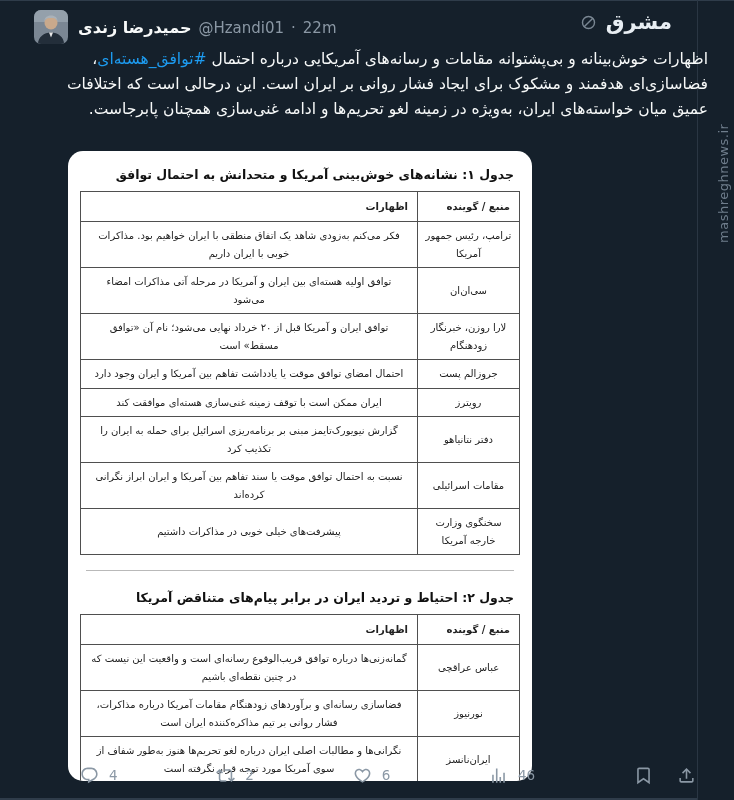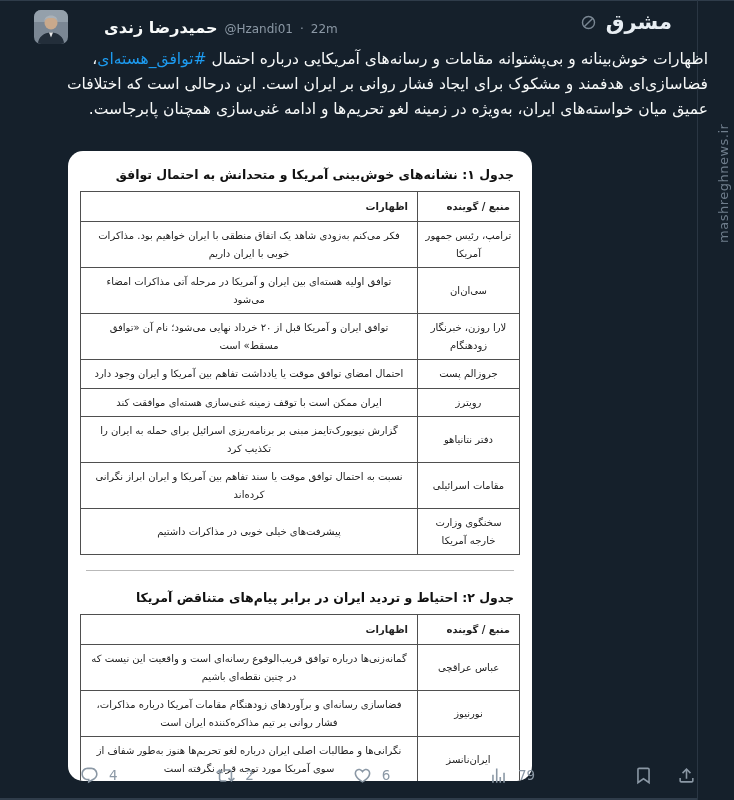--- a/index.html
+++ b/index.html
@@ -14,25 +14,25 @@
   .col-divider{position:absolute;top:0;bottom:0;left:697px;width:1px;background:#2a3643;}
 
   
   .side-watermark{
     position:absolute;top:8px;right:3px;height:235px;
     writing-mode:vertical-rl;transform:rotate(180deg);
     font-size:13px;letter-spacing:.5px;color:#6f7d8c;white-space:nowrap;
   }
 
   
-  .header{position:absolute;top:8px;left:34px;right:34px;height:38px;display:flex;align-items:center;gap:26px;}
+  .header{position:absolute;top:8px;left:34px;right:34px;height:38px;display:flex;align-items:center;}
   .avatar{width:34px;height:34px;border-radius:7px;overflow:hidden;flex:0 0 auto;cursor:pointer;}
   .author-line{display:flex;align-items:baseline;gap:7px;margin-right:10px;margin-left:10px;direction:ltr;}
   .author-name{font-weight:bold;font-size:16px;color:#f7f9f9;direction:rtl;cursor:pointer;}
-  .author-meta{font-size:12px;color:#8b98a5;cursor:pointer;}
+  .author-meta{font-size:15px;color:#8b98a5;cursor:pointer;}
   .brand{position:absolute;right:28px;top:2px;display:flex;align-items:center;gap:9px;direction:ltr;}
   .brand-logo{font-size:21px;font-weight:bold;color:#e8eef3;direction:rtl;letter-spacing:-1px;}
   .no-icon{width:17px;height:17px;opacity:.85;}
 
   
   .tweet-text{
     position:absolute;top:47px;right:26px;left:60px;
     direction:rtl;text-align:right;
     font-size:15.5px;line-height:25px;color:#f7f9f9;
   }
@@ -213,21 +213,21 @@
     <button class="action">
       <svg viewBox="0 0 24 24">
           <path d="M16.697 5.5c-1.222-.06-2.679.51-3.89 2.16l-.805 1.09-.806-1.09C9.984 6.01 8.526 5.44 7.304 5.5c-1.243.07-2.349.78-2.91 1.91-.552 1.12-.633 2.78.479 4.82 1.074 1.97 3.257 4.27 7.129 6.61 3.87-2.34 6.052-4.64 7.126-6.61 1.111-2.04 1.03-3.7.477-4.82-.561-1.13-1.666-1.84-2.908-1.91zm4.187 7.69c-1.351 2.48-4.001 5.12-8.379 7.67l-.503.3-.504-.3c-4.379-2.55-7.029-5.19-8.382-7.67-1.36-2.5-1.41-4.86-.514-6.67.887-1.79 2.647-2.91 4.601-3.01 1.651-.09 3.368.56 4.798 2.01 1.429-1.45 3.146-2.1 4.796-2.01 1.954.1 3.714 1.22 4.601 3.01.896 1.81.846 4.17-.514 6.67z"></path>
         </svg>
       <span>6</span>
     </button>
     <button class="action">
       <svg viewBox="0 0 24 24">
           <path d="M8.75 21V3h2v18h-2zM18 21V8.5h2V21h-2zM4 21l.004-10h2L6 21H4zm9.248 0v-7h2v7h-2z"></path>
         </svg>
-      <span>79</span>
+      <span>46</span>
     </button>
     <div class="right-actions">
       <button class="action">
         <svg viewBox="0 0 24 24">
             <path d="M4 4.5C4 3.12 5.119 2 6.5 2h11C18.881 2 20 3.12 20 4.5v18.44l-8-5.71-8 5.71V4.5zM6.5 4c-.276 0-.5.22-.5.5v14.56l6-4.29 6 4.29V4.5c0-.28-.224-.5-.5-.5h-11z"></path>
           </svg>
       </button>
       <button class="action">
         <svg viewBox="0 0 24 24">
             <path d="M12 2.59l5.7 5.7-1.41 1.42L13 6.41V16h-2V6.41l-3.3 3.3-1.41-1.42L12 2.59zM21 15l-.02 3.51c0 1.38-1.12 2.49-2.5 2.49H5.5C4.11 21 3 19.88 3 18.5V15h2v3.5c0 .28.22.5.5.5h12.98c.28 0 .5-.22.5-.5L19 15h2z"></path>

